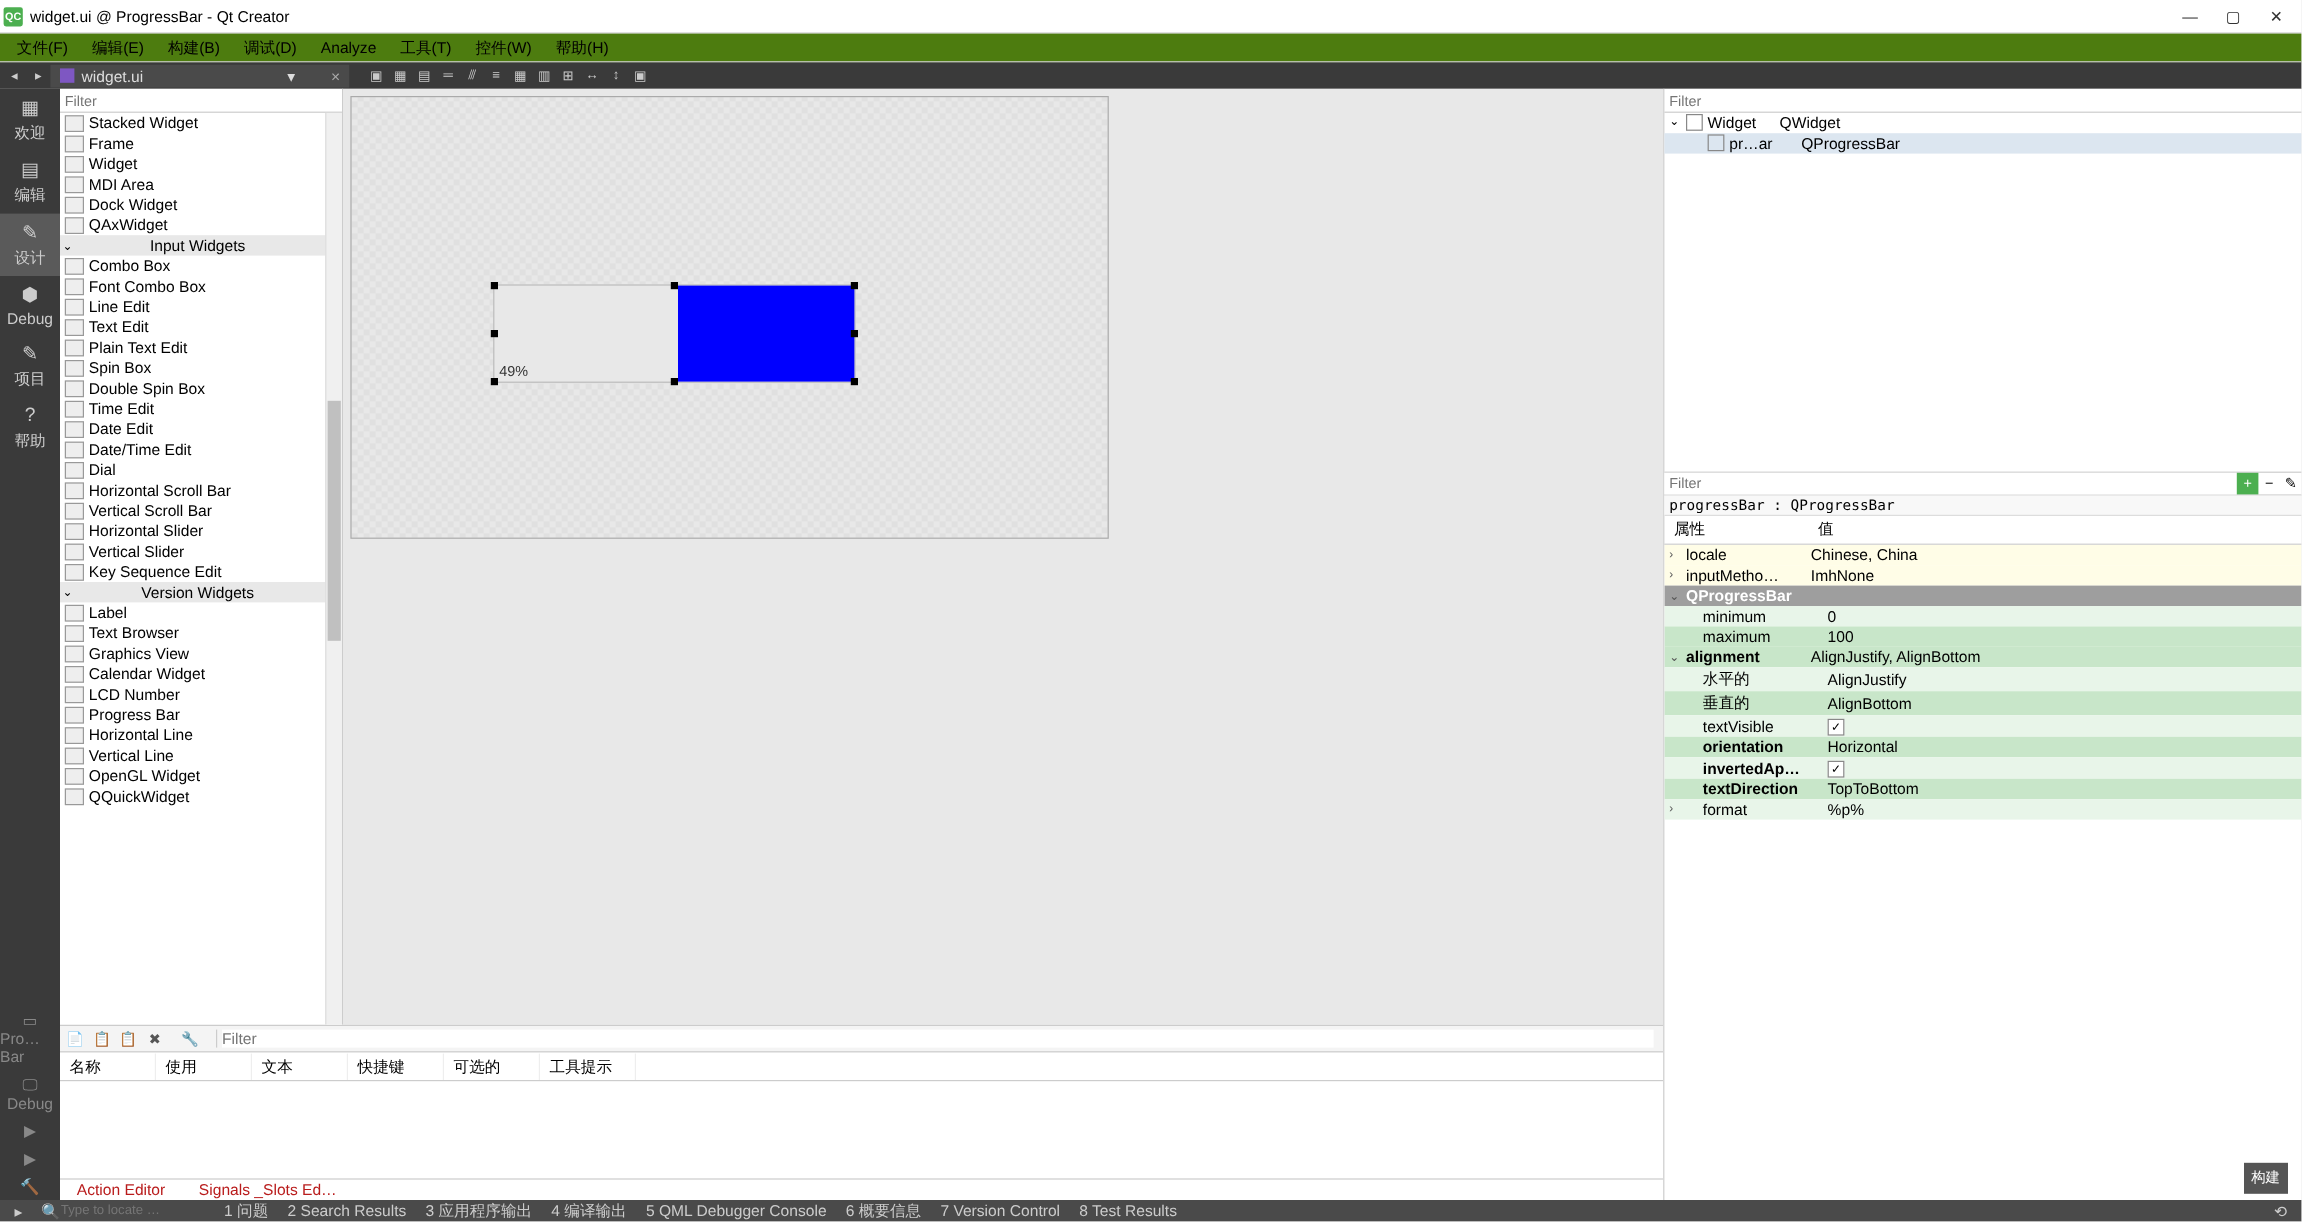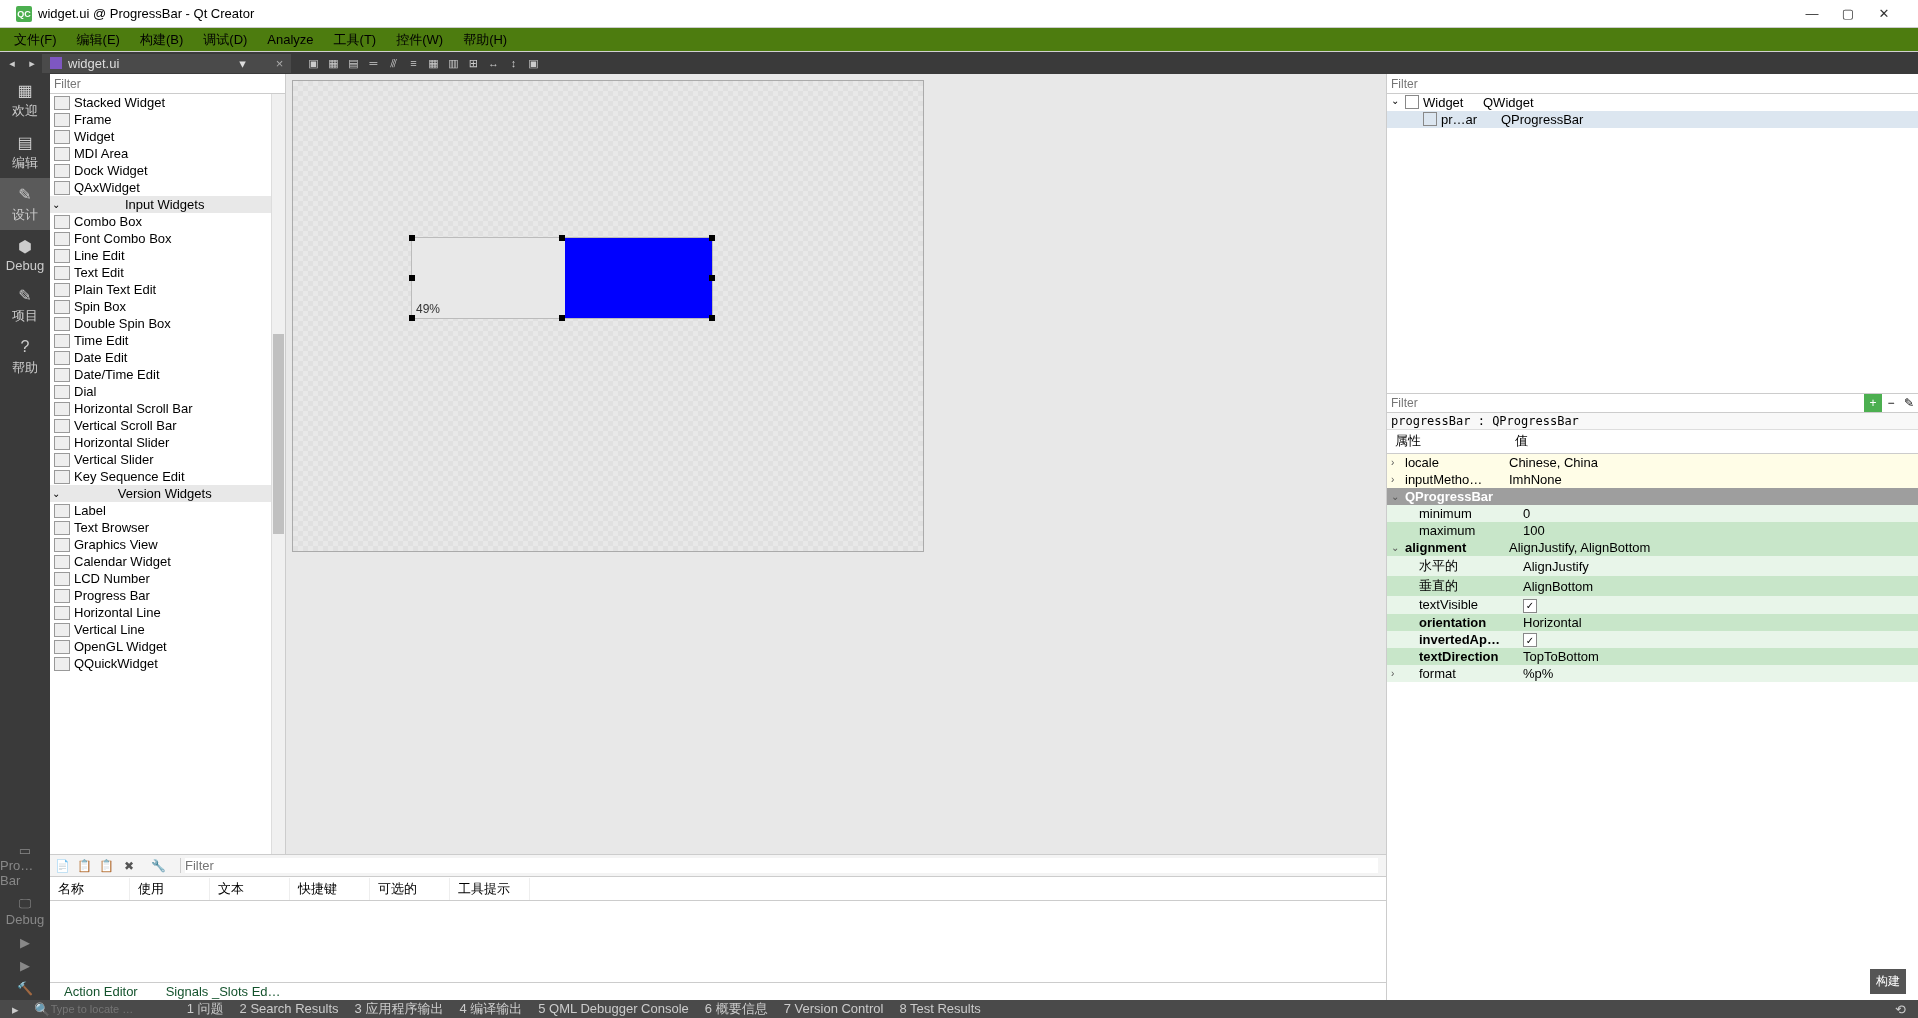--- a/index.html
+++ b/index.html
@@ -1,17 +1,17 @@
 <!DOCTYPE html>
 <html><head>
 <meta charset="utf-8">
 <style>
 * { margin: 0; padding: 0; box-sizing: border-box; font-family: "Segoe UI", "Microsoft YaHei", sans-serif; font-size: 13px; }
 body { background: #f0f0f0; overflow: hidden; }
-.titlebar { height: 28px; background: #fff; display: flex; align-items: center; padding: 0 16px; border-bottom: 1px solid #ccc; }
+.titlebar { height: 28px; background: #fff; display: flex; align-items: center; padding: 0 3px; border-bottom: 1px solid #ccc; }
 .titlebar .icon { width: 16px; height: 16px; background: #4caf50; margin-right: 6px; border-radius: 2px; display: flex; align-items: center; justify-content: center; color: #fff; font-size: 9px; font-weight: bold; }
 .titlebar .title { flex: 1; font-size: 13px; }
 .titlebar .winbtn { width: 36px; height: 20px; display: flex; align-items: center; justify-content: center; color: #333; cursor: pointer; }
 .menubar { height: 24px; background: #4d7c0f; display: flex; align-items: center; padding: 0 4px; border-bottom: 1px solid #d0d0d0; }
 .menubar .menuitem { padding: 2px 10px; font-size: 13px; cursor: pointer; }
 .tabbar { height: 22px; background: #3a3a3a; display: flex; align-items: center; padding: 0 2px; }
 .tabbar .tab { display: flex; align-items: center; color: #ddd; padding: 2px 8px; font-size: 12px; background: #4a4a4a; }
 .tabbar .tab .close { margin-left: 30px; color: #aaa; cursor: pointer; }
 .tabbar .spacer { flex: 1; }
 .tabbar .toolbtn { width: 20px; height: 18px; display: flex; align-items: center; justify-content: center; color: #ccc; cursor: pointer; font-size: 11px; }
@@ -28,32 +28,32 @@
 .filter { height: 20px; border-bottom: 1px solid #ccc; padding: 0 4px; font-size: 12px; color: #999; display: flex; align-items: center; }
 .filter input { border: none; outline: none; width: 100%; font-size: 12px; }
 .wblist { flex: 1; overflow-y: hidden; position: relative; }
 .wblist .wbrow { display: flex; align-items: center; padding: 1px 4px; cursor: pointer; font-size: 13px; }
 .wblist .wbrow .wbicn { width: 16px; height: 14px; margin-right: 4px; border: 1px solid #999; background: #eee; flex-shrink: 0; }
 .wblist .wbcat { background: #e8e8e8; padding: 1px 2px; display: flex; align-items: center; justify-content: center; font-size: 13px; }
 .wblist .wbcat .chev { margin-right: auto; font-size: 10px; }
 .wblist .scroll-thumb { position: absolute; right: 0; top: 0; width: 14px; height: 100%; background: #f0f0f0; border-left: 1px solid #ddd; }
 .wblist .scroll-thumb .thumb { position: absolute; left: 1px; right: 1px; top: 240px; height: 200px; background: #c0c0c0; }
 .formarea { flex: 1; background: #e8e8e8; padding: 6px; display: flex; flex-direction: column; }
-.form-canvas { width: 632px; height: 472px; background: repeating-conic-gradient(#e0e0e0 0% 25%, #e8e8e8 0% 50%) 50% / 10px 10px; border: 1px solid #aaa; position: relative; }
+.form-canvas { width: 632px; height: 369px; background: repeating-conic-gradient(#e0e0e0 0% 25%, #e8e8e8 0% 50%) 50% / 10px 10px; border: 1px solid #aaa; position: relative; }
 .progressbar-widget { position: absolute; left: 118px; top: 156px; width: 302px; height: 82px; background: #e8e8e8; border: 1px solid #bbb; }
 .progressbar-widget .chunk { position: absolute; right: 0; top: 0; bottom: 0; width: 49%; background: #0000ff; }
 .progressbar-widget .pct { position: absolute; left: 4px; bottom: 2px; font-size: 12px; color: #333; }
 .handle { position: absolute; width: 6px; height: 6px; background: #000; }
 .actions-panel { height: 146px; background: #fff; border-top: 1px solid #ccc; display: flex; flex-direction: column; }
 .ap-toolbar { height: 22px; background: #f4f4f4; border-bottom: 1px solid #ccc; display: flex; align-items: center; padding: 0 4px; }
 .ap-toolbar .aticon { width: 18px; height: 16px; margin-right: 4px; display: flex; align-items: center; justify-content: center; cursor: pointer; font-size: 12px; color: #555; }
 .ap-toolbar .atfilter { flex: 1; border-left: 1px solid #ccc; padding: 0 4px; margin-left: 8px; color: #999; }
 .ap-headers { height: 24px; display: flex; align-items: center; border-bottom: 1px solid #ccc; font-size: 13px; }
 .ap-headers .apcol { padding: 2px 8px; border-right: 1px solid #eee; }
-.ap-tabs { height: 18px; display: flex; align-items: center; border-top: 1px solid #ccc; font-size: 12px; color: #14532d; }
+.ap-tabs { height: 18px; display: flex; align-items: center; border-top: 1px solid #ccc; font-size: 12px; color: #b91c1c; }
 .ap-tabs .aptab { padding: 0 14px; cursor: pointer; }
 .right { width: 532px; background: #fff; border-left: 1px solid #ccc; display: flex; flex-direction: column; }
 .objtree { flex: 0 0 320px; display: flex; flex-direction: column; border-bottom: 1px solid #ccc; }
 .objtree .othdr { height: 24px; display: flex; align-items: center; border-bottom: 1px solid #ccc; }
 .objtree .othdr .otcol { padding: 2px 8px; flex: 1; font-size: 13px; }
 .objtree .otbody { flex: 1; }
 .objtree .otrow { display: flex; padding: 1px 4px; font-size: 13px; cursor: pointer; }
 .objtree .otrow.sel { background: #dce6f0; }
 .objtree .otrow .otchev { width: 14px; font-size: 10px; }
 .objtree .otrow .oticon { width: 14px; height: 14px; border: 1px solid #888; margin-right: 4px; }

